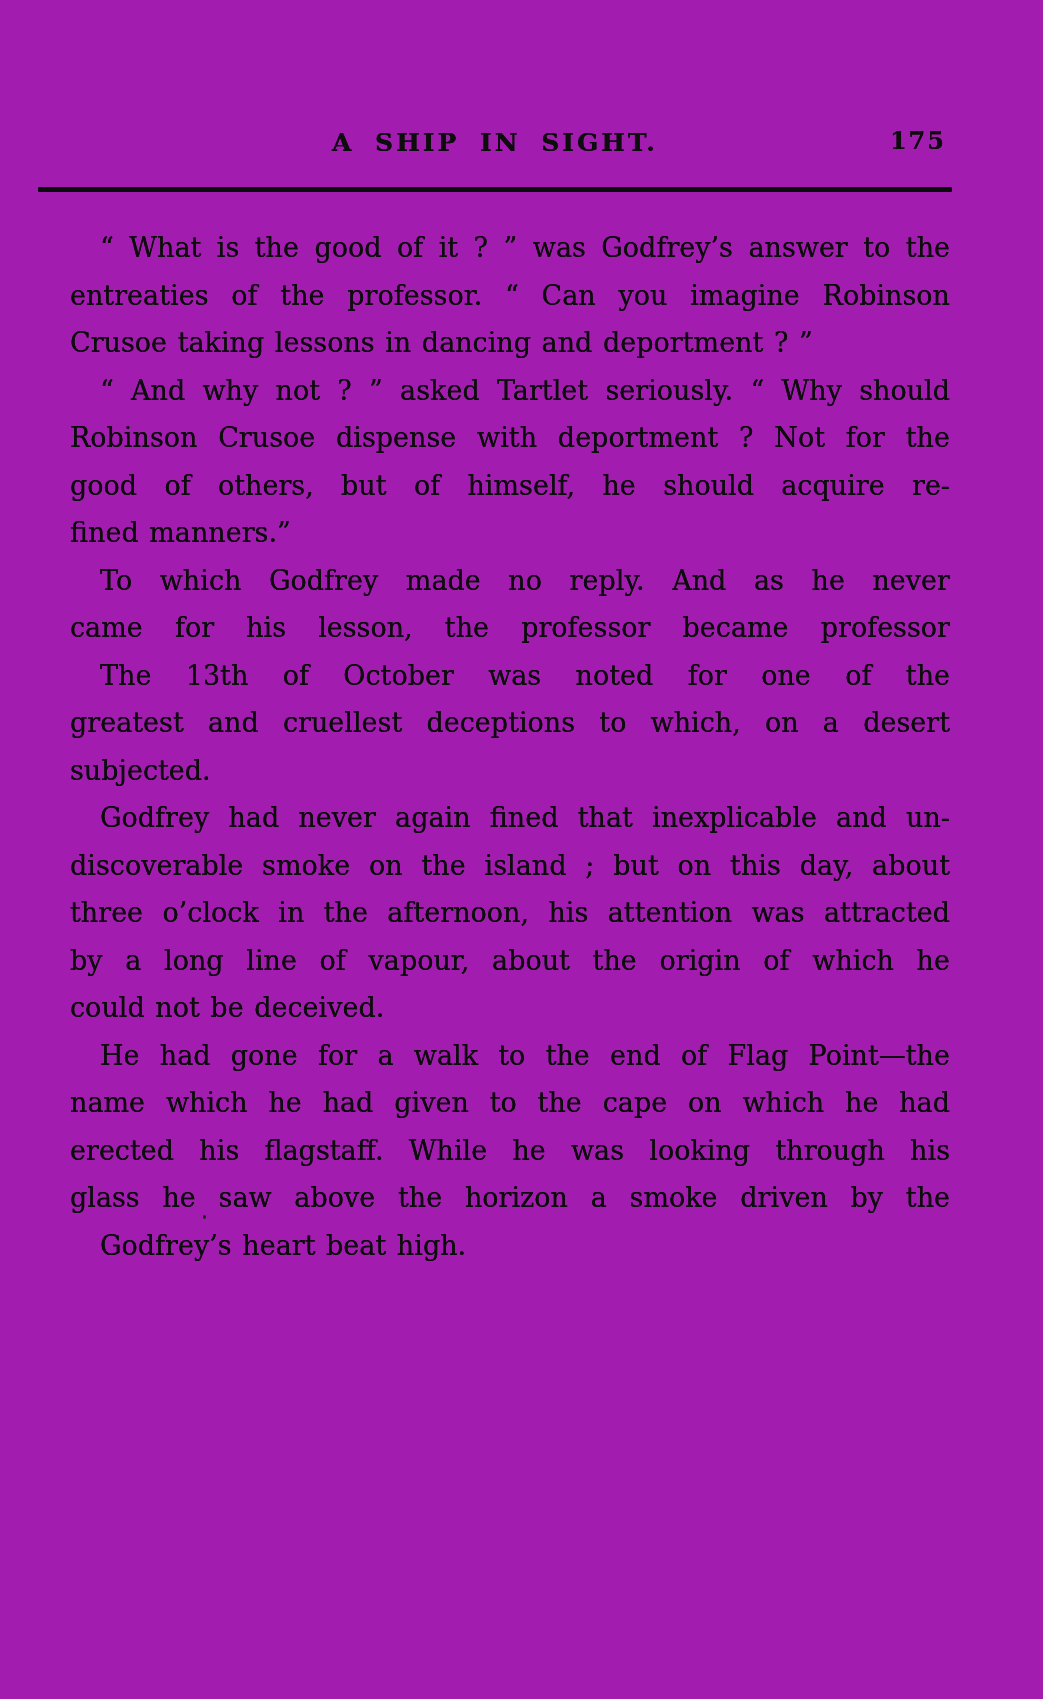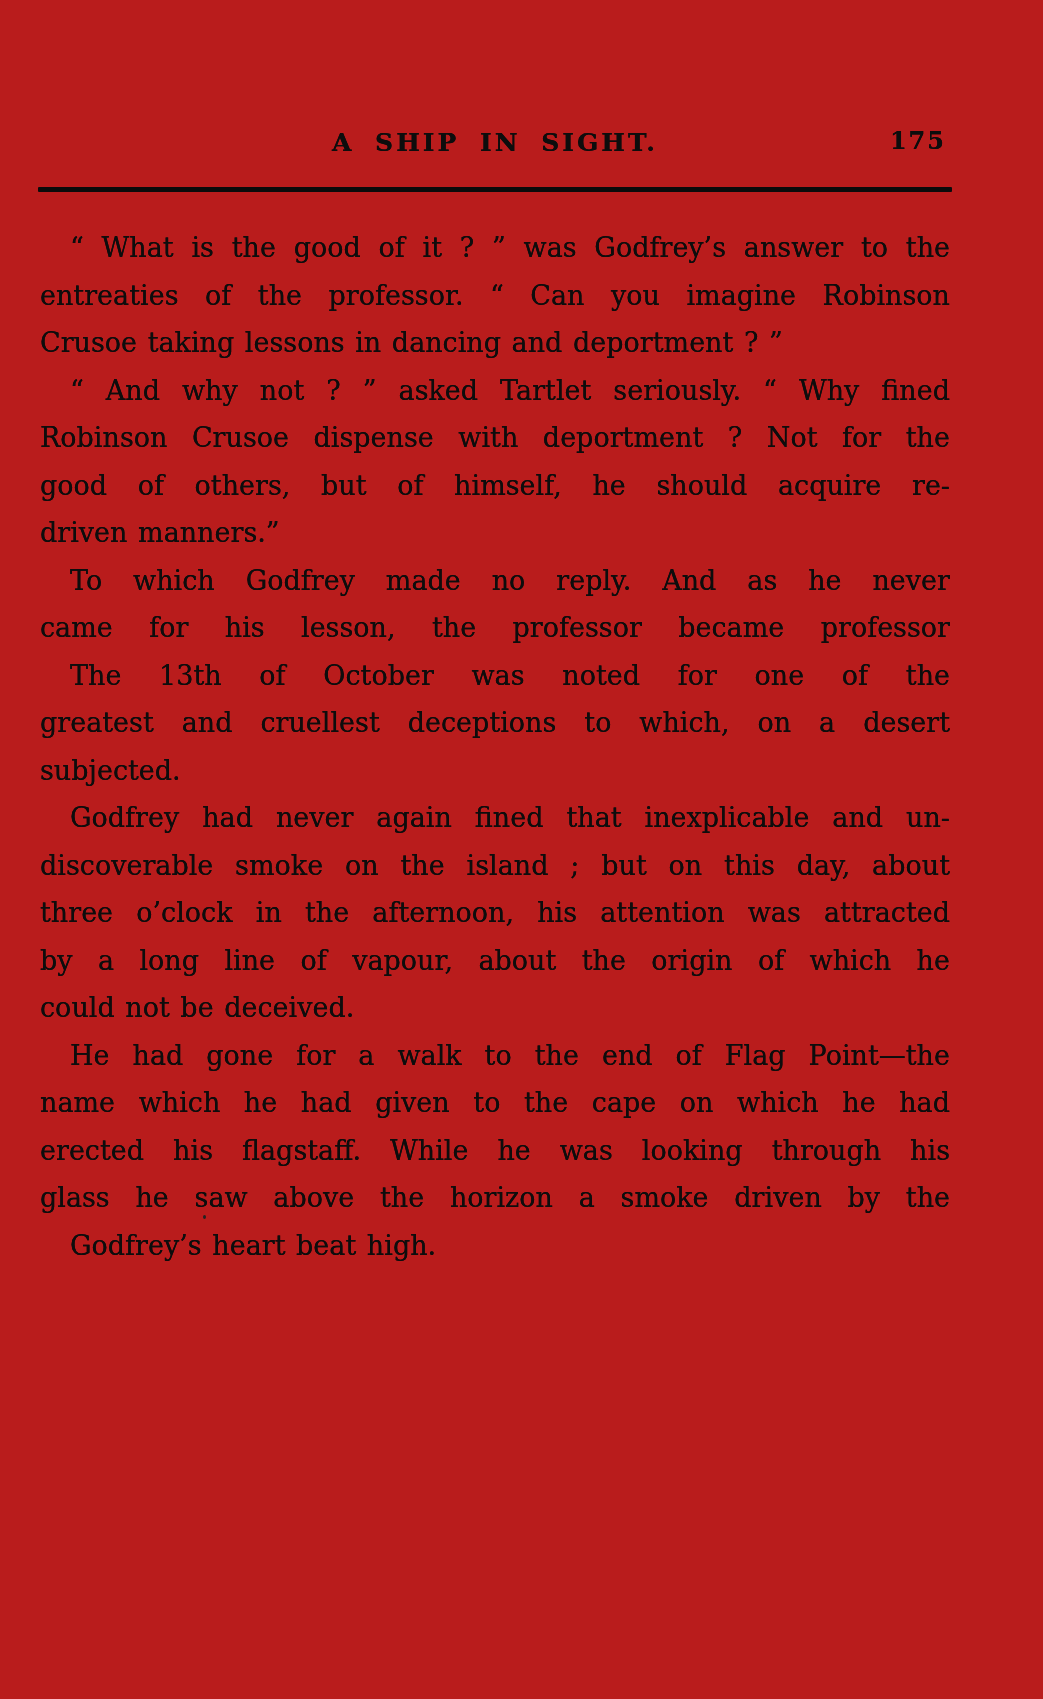--- a/index.html
+++ b/index.html
@@ -5,21 +5,21 @@
   html, body {
     margin: 0;
     padding: 0;
     background: #e8e8e8;
   }
   .page {
     position: relative;
     width: 1043px;
     height: 1699px;
     margin: 0 auto;
-    background: #b91c1c;
+    background: #a21caf;
     color: #0d0d0d;
     font-family: "DejaVu Serif", serif;
     overflow: hidden;
   }
   
   .running-head {
     position: absolute;
     top: 128px;
     left: 40px;
     width: 910px;
@@ -63,20 +63,21 @@
     top: 224px;
     left: 40px;
     width: 910px;
   }
   .text-line {
     font-size: 27px;
     line-height: 47.5px;
     white-space: normal;
     text-shadow: 0 0 0.55px currentColor;
     word-spacing: 2px;
+    margin-left: 30px;
   }
   .text-line.justify {
     text-align: justify;
     text-align-last: justify;
   }
   .text-line.first {
     text-indent: 30px;
   }
   .speck {
     position: absolute;
@@ -93,24 +94,24 @@
     <div class="running-title">A SHIP IN SIGHT.</div>
     <div class="page-number">175</div>
   </div>
 
   <div class="head-rule"></div>
 
   <div class="page-body">
       <div class="text-line first justify">“ What is the good of it ? ” was Godfrey’s answer to the</div>
       <div class="text-line justify">entreaties of the professor. “ Can you imagine Robinson</div>
       <div class="text-line">Crusoe taking lessons in dancing and deportment ? ”</div>
-      <div class="text-line first justify">“ And why not ? ” asked Tartlet seriously. “ Why fined</div>
+      <div class="text-line first justify">“ And why not ? ” asked Tartlet seriously. “ Why should</div>
       <div class="text-line justify">Robinson Crusoe dispense with deportment ? Not for the</div>
       <div class="text-line justify">good of others, but of himself, he should acquire re-</div>
-      <div class="text-line">driven manners.”</div>
+      <div class="text-line">fined manners.”</div>
       <div class="text-line first justify">To which Godfrey made no reply. And as he never</div>
       <div class="text-line justify">came for his lesson, the professor became professor</div>
       <div class="text-line first justify">The 13th of October was noted for one of the</div>
       <div class="text-line justify">greatest and cruellest deceptions to which, on a desert</div>
       <div class="text-line">subjected.</div>
       <div class="text-line first justify">Godfrey had never again fined that inexplicable and un-</div>
       <div class="text-line justify">discoverable smoke on the island ; but on this day, about</div>
       <div class="text-line justify">three o’clock in the afternoon, his attention was attracted</div>
       <div class="text-line justify">by a long line of vapour, about the origin of which he</div>
       <div class="text-line">could not be deceived.</div>

